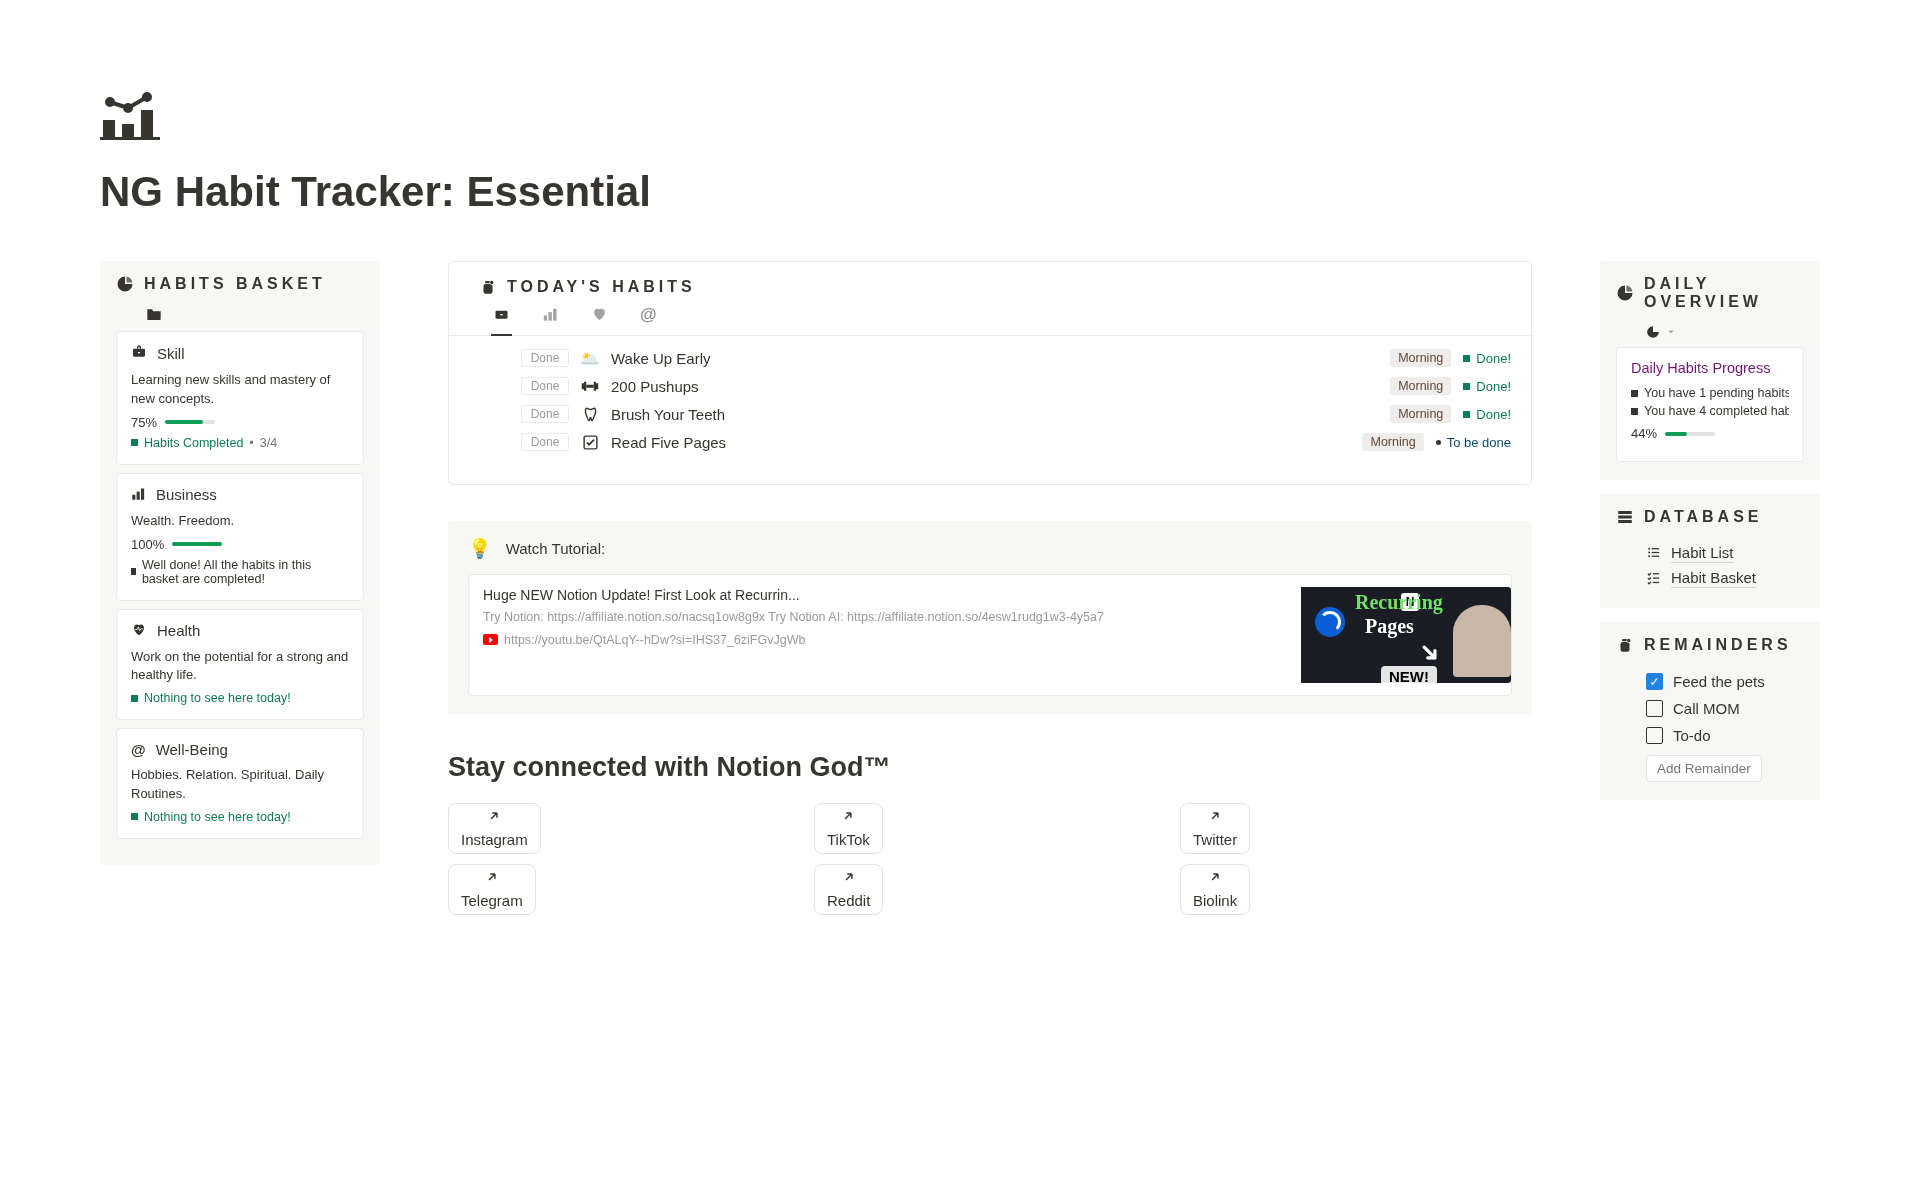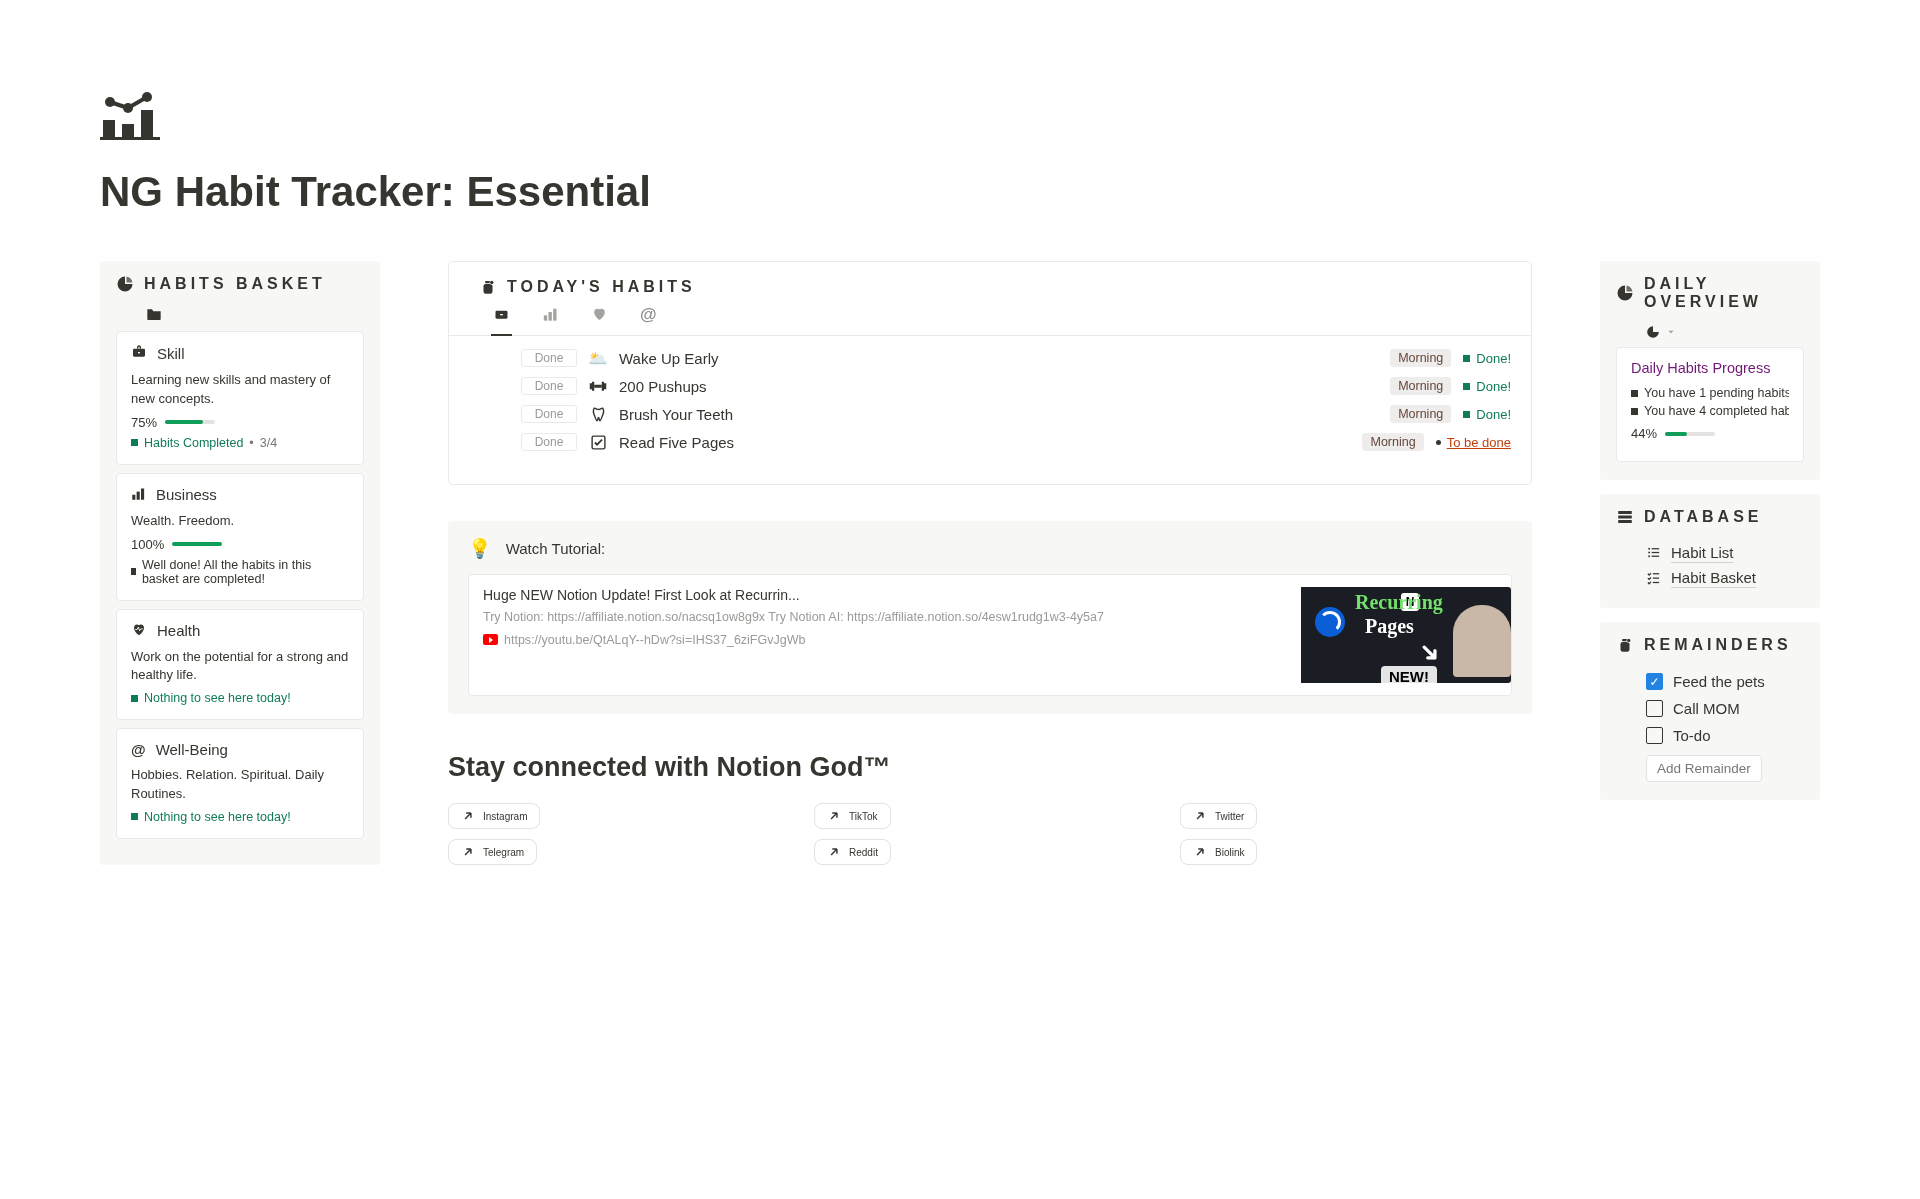--- a/index.html
+++ b/index.html
@@ -107,31 +107,31 @@
 .habit-list { margin-top:8px; }
 .habit-row {
   display:flex; align-items:center;
   padding:5px 0;
   gap:12px;
 }
 .done-pill {
   font-size:12px; color:#9b9a97;
   border:1px solid #e9e9e7;
   padding:1px 7px; border-radius:3px;
-  width:56px; text-align:center;
+  width:48px; text-align:center;
 }
 .habit-icon { width:18px;height:18px; display:inline-flex;align-items:center;justify-content:center; }
 .habit-name { font-size: 15px; font-weight:500; color:#37352f; flex:1;}
 .tag-morning {
   font-size:12.5px; color:#64473a;
   background:#eeedeb; padding:2px 8px; border-radius:3px;
 }
 .status { font-size:13px; display:flex;align-items:center;gap:6px;}
 .status.done { color:#0f7b5a; }
-.status.todo { color:#c2410c;text-decoration:underline; }
+.status.todo { color:#0c4a6e; }
 .status .sq { width:7px;height:7px;background:currentColor;display:inline-block; }
 .status.todo .sq { border-radius:50%; width:5px;height:5px; background:#37352f; }
 
 .tutorial-panel {
   background:#f7f7f5;
   border-radius:4px;
   padding:18px 20px;
   margin-bottom: 38px;
 }
 .tutorial-head { display:flex;align-items:center;gap:14px;font-size:15px;font-weight:500;color:#37352f;margin-bottom:16px;}
@@ -159,22 +159,23 @@
 .vt-arrow { position:absolute; top:50px; left:118px; color:#fff; font-size:26px; transform:rotate(45deg);}
 .vt-face { position:absolute; right:0; top:18px; width:58px;height:72px; background:#c9b8a7; border-radius:28px 28px 4px 4px;}
 .vt-notion { position:absolute; top:6px; left:100px; width:18px;height:18px;background:#fff;border-radius:3px;font-size:12px;display:flex;align-items:center;justify-content:center;color:#000;font-weight:700;}
 
 .connect-h { font-size:27px; font-weight:600; color:#37352f; margin-bottom:20px; }
 .social-grid { display:grid; grid-template-columns:repeat(3,1fr); gap:10px 14px; }
 .social-chip {
   display:inline-flex; align-items:center; gap:8px;
   background:#fff; border:1px solid #e3e2e0; border-radius:8px;
   padding:5px 12px;
-  font-size:10px; color:#37352f; cursor:pointer;
+  font-size:15px; color:#37352f; cursor:pointer;
   width:fit-content;
+  flex-direction:column;
 }
 .social-chip svg { width:14px;height:14px; }
 
 
 .right-col > .card-panel { margin-bottom: 14px; }
 .overview-dd { display:flex;align-items:center;gap:6px; padding-left:30px; margin-bottom:8px;}
 .overview-card {
   background:#fff; border:1px solid #e9e9e7; border-radius:4px;
   padding:12px 14px 14px 14px;
 }

